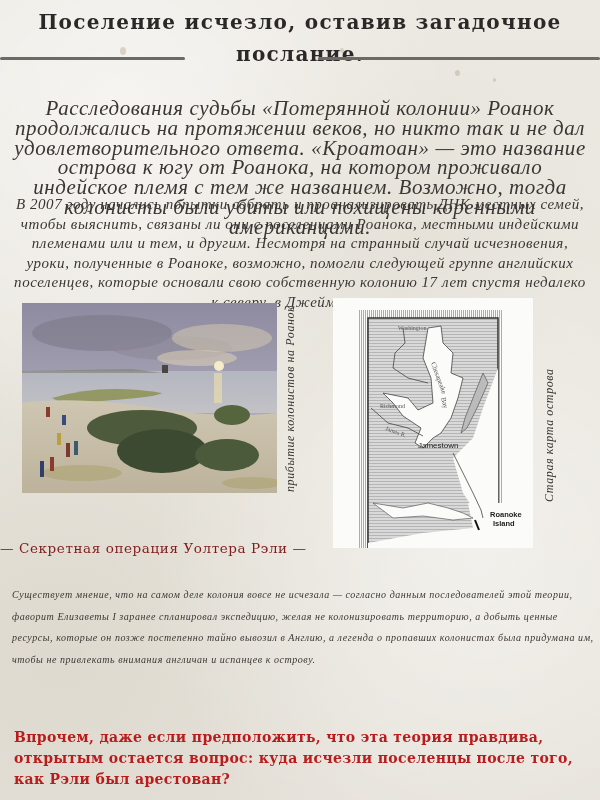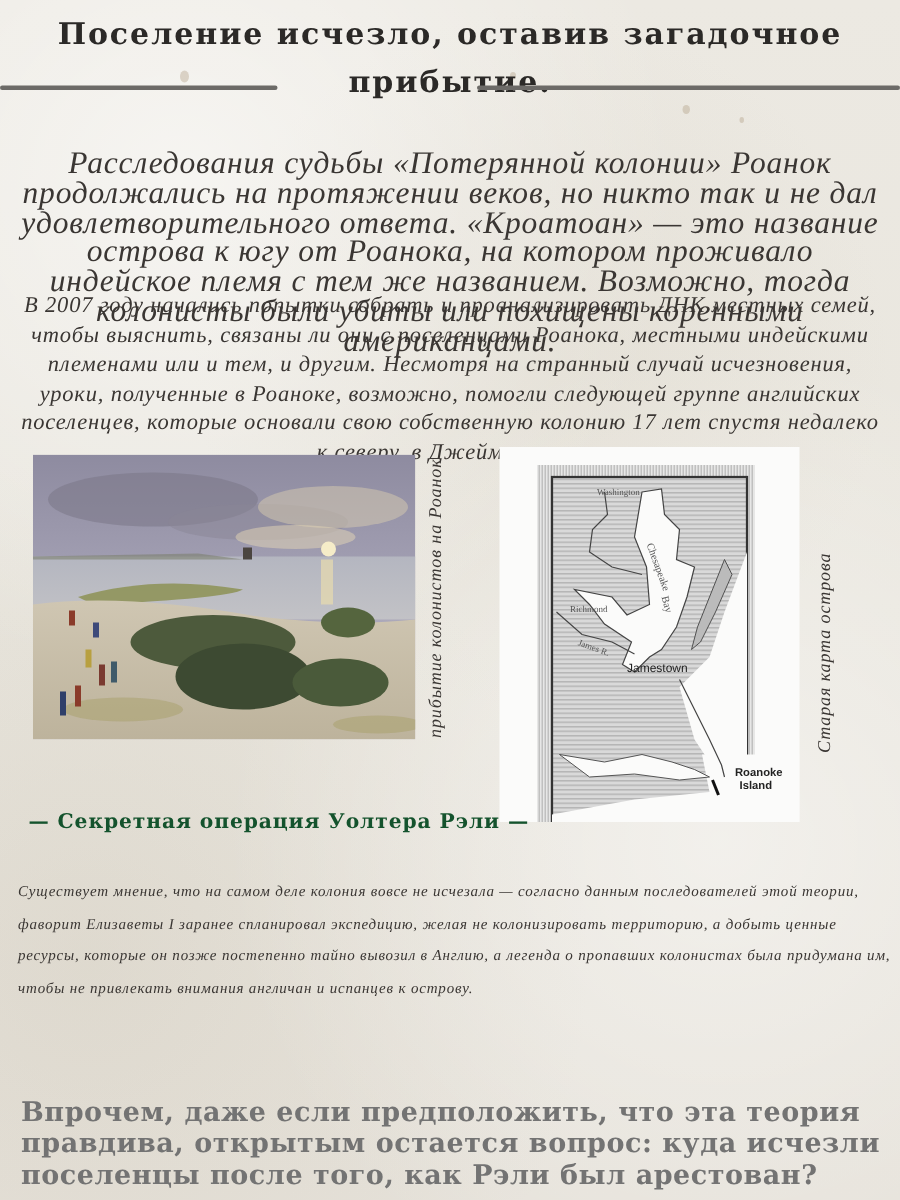--- a/index.html
+++ b/index.html
@@ -51,39 +51,39 @@
   .cap-left { left:283px; top:492px; }
   .cap-right { left:542px; top:502px; }
 
   .map-panel {
     position:absolute; left:333px; top:298px; width:200px; height:250px;
     background:#fbfbfa;
   }
   .map-panel svg { display:block; }
 
   .subhead {
-    position:absolute; left:19px; top:540px; font-family:"DejaVu Serif", serif;
-    font-weight:bold; font-size:13.5px; color:#14532d; letter-spacing:0.6px;
+    position:absolute; left:0; top:540px; font-family:"DejaVu Serif", serif;
+    font-weight:normal; font-size:13.5px; color:#7f1d1d; letter-spacing:0.6px;
   }
   .final {
     position:absolute; left:14px; top:713px; width:580px; font-family:"DejaVu Serif", serif;
-    font-weight:bold; font-size:18px; line-height:21px; color:#737373; letter-spacing:0.35px;
+    font-weight:bold; font-size:14px; line-height:21px; color:#b91c1c; letter-spacing:0.35px;
   }
 </style>
 </head>
 <body>
 
 <div class="speck" style="left:120px;top:47px;width:6px;height:8px;"></div>
 <div class="speck" style="left:455px;top:70px;width:5px;height:6px;"></div>
 <div class="speck" style="left:340px;top:48px;width:4px;height:5px;"></div>
 <div class="speck" style="left:493px;top:78px;width:3px;height:4px;"></div>
 
 <div class="title l1">Поселение исчезло, оставив загадочное</div>
 <div class="rule left"></div>
-<div class="title l2">прибытие.</div>
+<div class="title l2">послание.</div>
 <div class="rule right"></div>
 
 <p class="para center p1">Расследования судьбы «Потерянной колонии» Роанок продолжались на протяжении веков, но никто так и не дал удовлетворительного ответа. «Кроатоан» — это название острова к югу от Роанока, на котором проживало индейское племя с тем же названием. Возможно, тогда колонисты были убиты или похищены коренными американцами.</p>
 <p class="para center p2">В 2007 году начались попытки собрать и проанализировать ДНК местных семей, чтобы выяснить, связаны ли они с поселенцами Роанока, местными индейскими племенами или и тем, и другим. Несмотря на странный случай исчезновения, уроки, полученные в Роаноке, возможно, помогли следующей группе английских поселенцев, которые основали свою собственную колонию 17 лет спустя недалеко к северу, в Джеймстауне.</p>
 
 <div class="fig-left">
   <svg width="255" height="190" viewBox="0 0 255 190">
     <defs>
       <linearGradient id="sky" x1="0" y1="0" x2="0" y2="1">
         <stop offset="0" stop-color="#8e8ba0"></stop>

